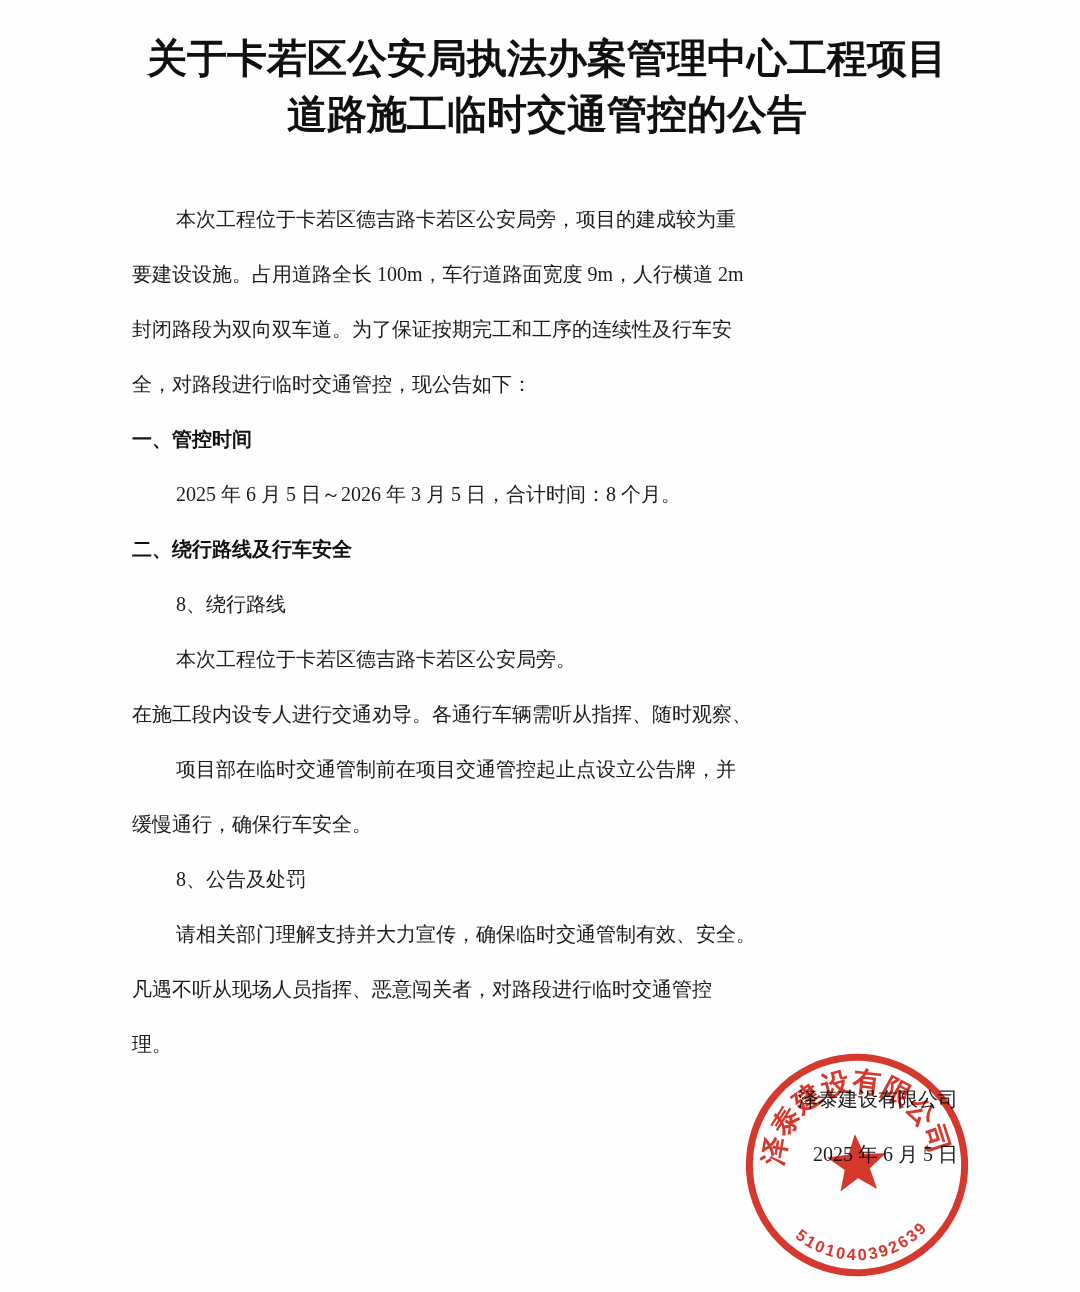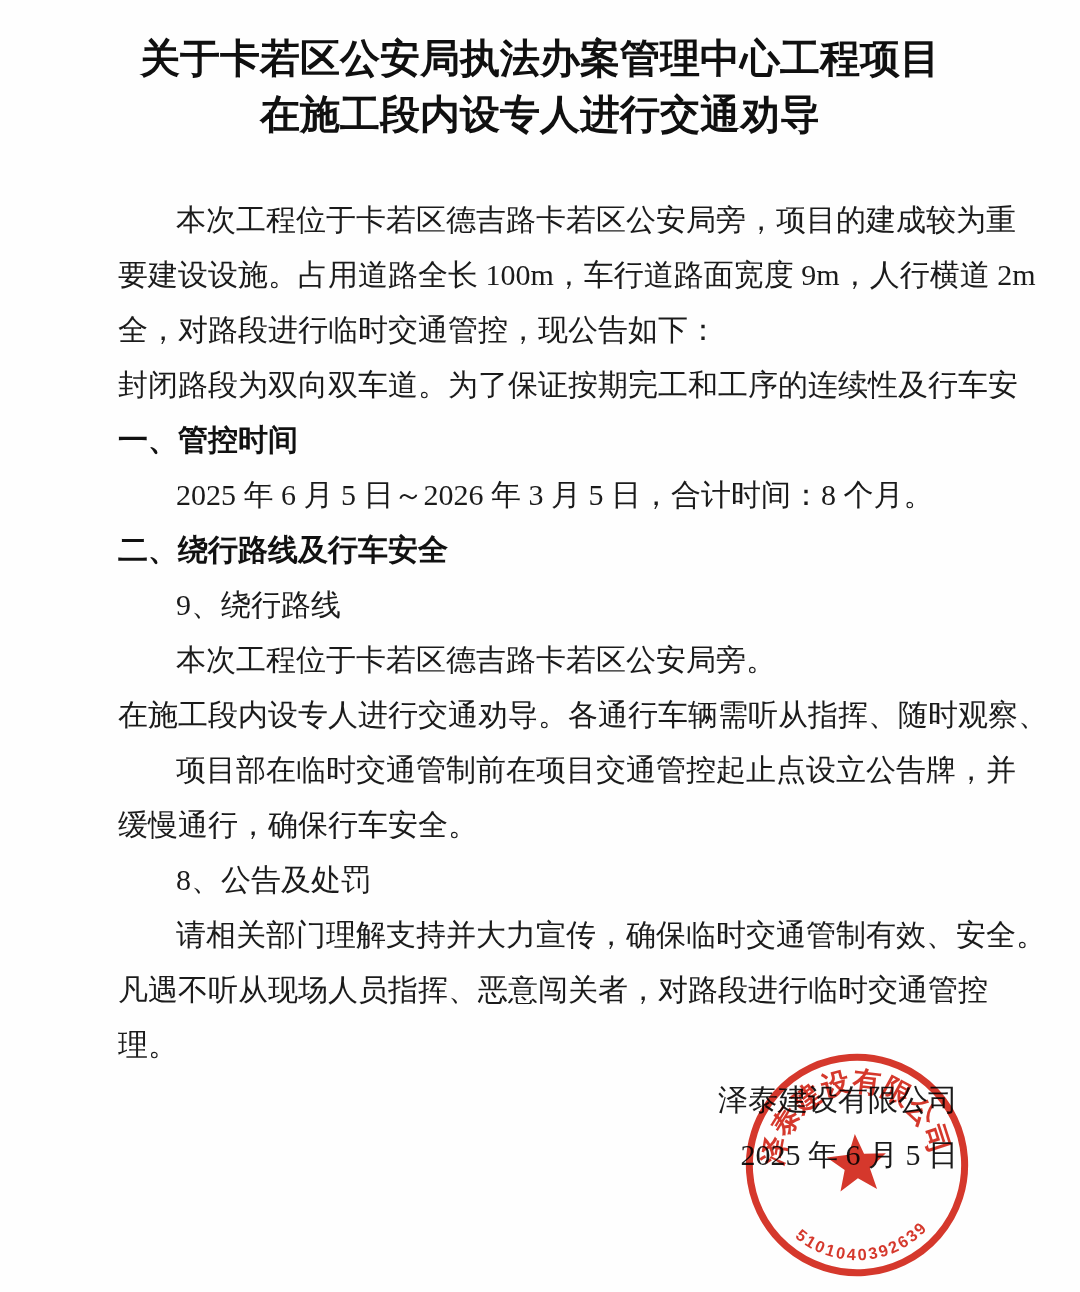--- a/index.html
+++ b/index.html
@@ -24,25 +24,25 @@
     font-size:40px;
     line-height:56px;
     color:#101010;
     letter-spacing:0px;
   }
   
   .body-block{
     margin-top:50px;
     padding-left:118px;
     padding-right:122px;
-    font-size:30px;
+    font-size:20px;
     line-height:55px;
     color:#1b1b1b;
   }
-  .line{white-space:nowrap;}
+  .line{white-space:nowrap;padding-left:14px;}
   .indent{padding-left:58px;}
   .bold{font-weight:bold;color:#111;}
   .right{text-align:right;white-space:nowrap;}
   
   .seal{
     position:absolute;
     left:740px;top:1048px;
     width:234px;height:234px;
     mix-blend-mode:multiply;
     opacity:0.93;
@@ -54,35 +54,35 @@
     font-family:"Liberation Sans","DejaVu Sans",sans-serif;
   }
 </style>
 </head>
 <body>
 
 <div class="page">
 
   <div class="title-block">
     <div class="line">关于卡若区公安局执法办案管理中心工程项目</div>
-    <div class="line">在施工段内设专人进行交通劝导</div>
+    <div class="line">道路施工临时交通管控的公告</div>
   </div>
 
   <div class="body-block">
     <div class="line indent">本次工程位于卡若区德吉路卡若区公安局旁，项目的建成较为重</div>
     <div class="line">要建设设施。占用道路全长 100m，车行道路面宽度 9m，人行横道 2m</div>
+    <div class="line">封闭路段为双向双车道。为了保证按期完工和工序的连续性及行车安</div>
     <div class="line">全，对路段进行临时交通管控，现公告如下：</div>
-    <div class="line">封闭路段为双向双车道。为了保证按期完工和工序的连续性及行车安</div>
 
     <div class="line bold">一、管控时间</div>
     <div class="line indent">2025 年 6 月 5 日～2026 年 3 月 5 日，合计时间：8 个月。</div>
 
     <div class="line bold">二、绕行路线及行车安全</div>
 
-    <div class="line indent">9、绕行路线</div>
+    <div class="line indent">8、绕行路线</div>
     <div class="line indent">本次工程位于卡若区德吉路卡若区公安局旁。</div>
 
     <div class="line">在施工段内设专人进行交通劝导。各通行车辆需听从指挥、随时观察、</div>
     <div class="line indent">项目部在临时交通管制前在项目交通管控起止点设立公告牌，并</div>
     <div class="line">缓慢通行，确保行车安全。</div>
 
     <div class="line indent">8、公告及处罚</div>
     <div class="line indent">请相关部门理解支持并大力宣传，确保临时交通管制有效、安全。</div>
     <div class="line">凡遇不听从现场人员指挥、恶意闯关者，对路段进行临时交通管控</div>
     <div class="line">理。</div>

